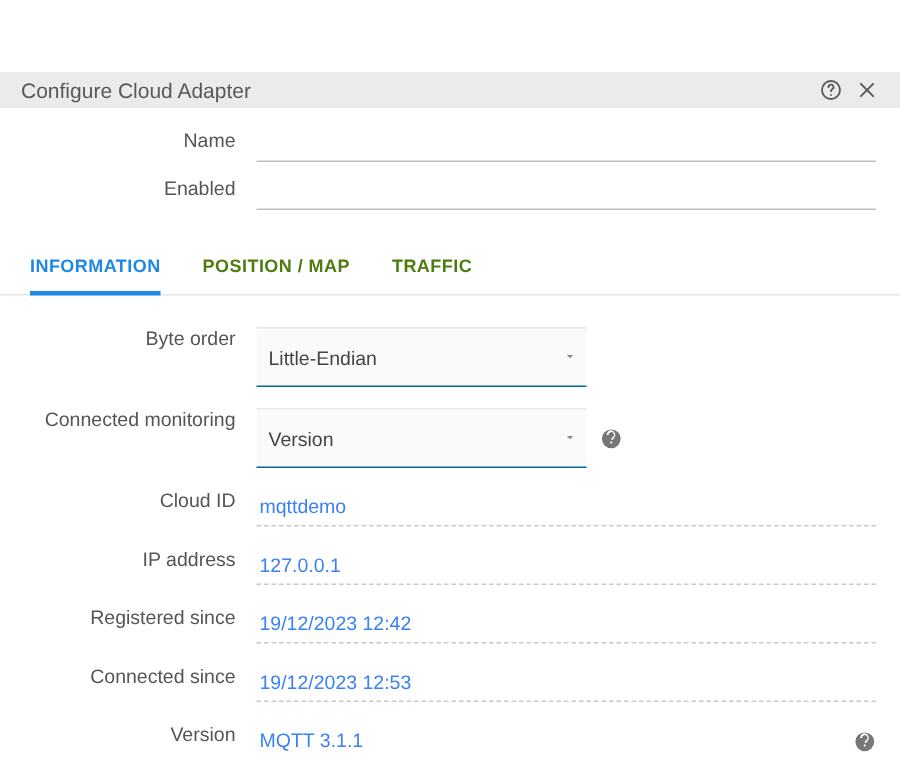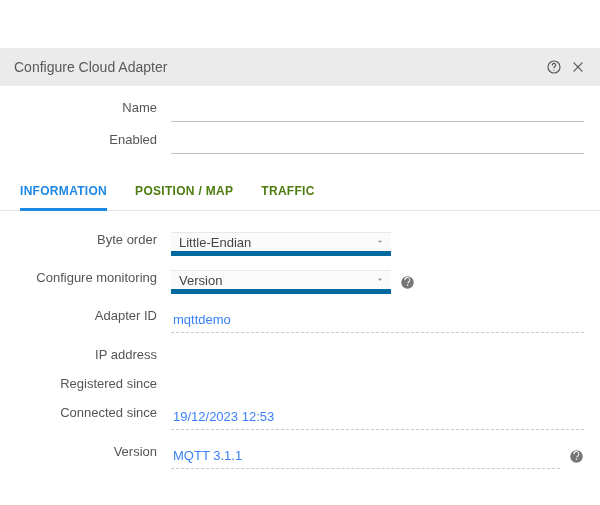--- a/index.html
+++ b/index.html
@@ -90,25 +90,25 @@
   .info .row { margin-bottom: 0; padding: 7px 0; }
   .info .row .label { width: 155px; font-size: 13px; }
   .info .row .field-wrap {
     flex: 1;
     display: flex;
     align-items: center;
     gap: 8px;
   }
   .select {
     width: 220px;
-    height: 24px;
+    height: 40px;
     border: none;
     background: #fafafa;
     border-top: 1px solid #e8e8e8;
-    border-bottom: 5px solid #0369a1;
+    border-bottom: 1px solid #0369a1;
     display: flex;
     align-items: center;
     padding: 0 8px;
     font-size: 13px;
     color: #444;
     cursor: pointer;
     position: relative;
   }
   .select .chev {
     position: absolute;
@@ -202,52 +202,58 @@
           <span class="chev">
             <svg width="10" height="10" viewBox="0 0 24 24" fill="currentColor">
                 <path d="M7 10l5 5 5-5z"></path>
               </svg>
           </span>
         </div>
       </div>
     </div>
 
     <div class="row">
-      <div class="label">Configure monitoring</div>
+      <div class="label">Connected monitoring</div>
       <div class="field-wrap">
         <div class="select">
           <span>Version</span>
           <span class="chev">
             <svg width="10" height="10" viewBox="0 0 24 24" fill="currentColor">
                 <path d="M7 10l5 5 5-5z"></path>
               </svg>
           </span>
         </div>
         <span class="help-ic">
           <svg width="15" height="15" viewBox="0 0 24 24" fill="currentColor">
               <circle cx="12" cy="12" r="10"></circle>
               <path fill="#fff" d="M11 17h2v-2h-2v2zm1-14a5 5 0 0 0-5 5h2a3 3 0 1 1 4.2 2.7c-1.2.6-1.2 1.3-1.2 2.3h2c0-.7 0-.9.6-1.2A5 5 0 0 0 12 3z"></path>
             </svg>
         </span>
       </div>
     </div>
 
     <div class="row">
-      <div class="label">Adapter ID</div>
+      <div class="label">Cloud ID</div>
       <div class="field-wrap">
         <div class="readonly">mqttdemo</div>
       </div>
     </div>
 
     <div class="row">
       <div class="label">IP address</div>
+      <div class="field-wrap">
+        <div class="readonly">127.0.0.1</div>
+      </div>
     </div>
 
     <div class="row">
       <div class="label">Registered since</div>
+      <div class="field-wrap">
+        <div class="readonly">19/12/2023 12:42</div>
+      </div>
     </div>
 
     <div class="row">
       <div class="label">Connected since</div>
       <div class="field-wrap">
         <div class="readonly">19/12/2023 12:53</div>
       </div>
     </div>
 
     <div class="row">

